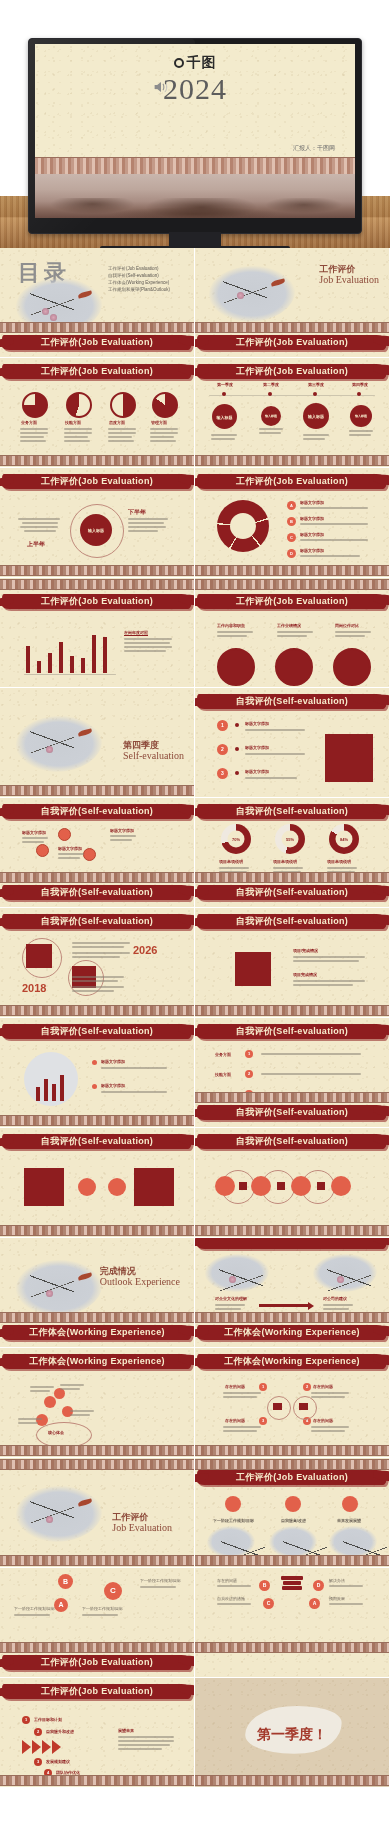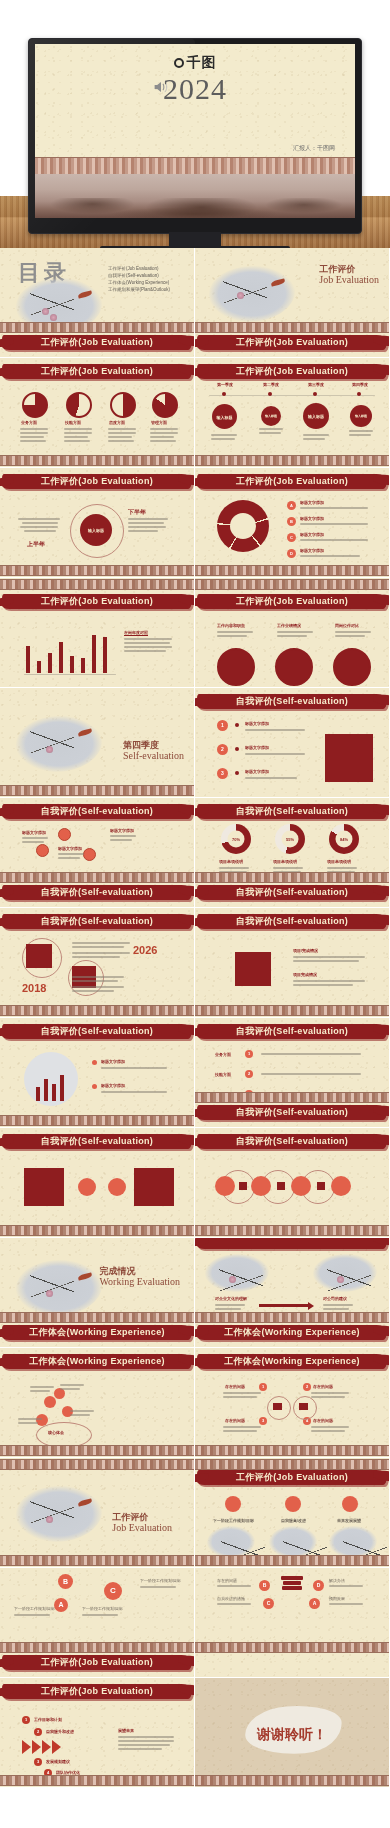--- a/index.html
+++ b/index.html
@@ -587,21 +587,21 @@
 
     <div class="cell">
       <div class="paper"></div>
       <div class="painting" style="left:16px;top:22px;">
         <div class="branch"></div>
         <div class="flower" style="left:30px;top:30px;"></div>
         <div class="bird"></div>
       </div>
       <div class="sect-title" style="top:28px;right:14px;">
         <div class="cn">完成情况</div>
-        <div class="en">Working Evaluation</div>
+        <div class="en">Outlook Experience</div>
       </div>
       <div class="band" style="bottom:24px;"></div>
       <div class="inkhead" style="bottom:2px;">
         <div class="ink"></div>
         <div class="t">工作体会(Working Experience)</div>
       </div>
     </div>
 
     <div class="cell">
       <div class="paper"></div>
@@ -787,18 +787,18 @@
       <div class="txtline" style="left:118px;top:58px;width:56px;"></div>
       <div class="txtline" style="left:118px;top:62px;width:56px;"></div>
       <div class="txtline" style="left:118px;top:66px;width:52px;"></div>
       <div class="txtline" style="left:118px;top:70px;width:44px;"></div>
       <div class="band" style="bottom:1px;"></div>
     </div>
 
     <div class="cell">
       <div class="paper" style="background-color:#ddcdb2;"></div>
       <div class="brush-white"></div>
-      <div class="thanks">谢谢聆听！</div>
+      <div class="thanks">第一季度！</div>
       <div class="band" style="bottom:1px;"></div>
     </div>
 
   </div>
 </div>
 
 </body></html>

